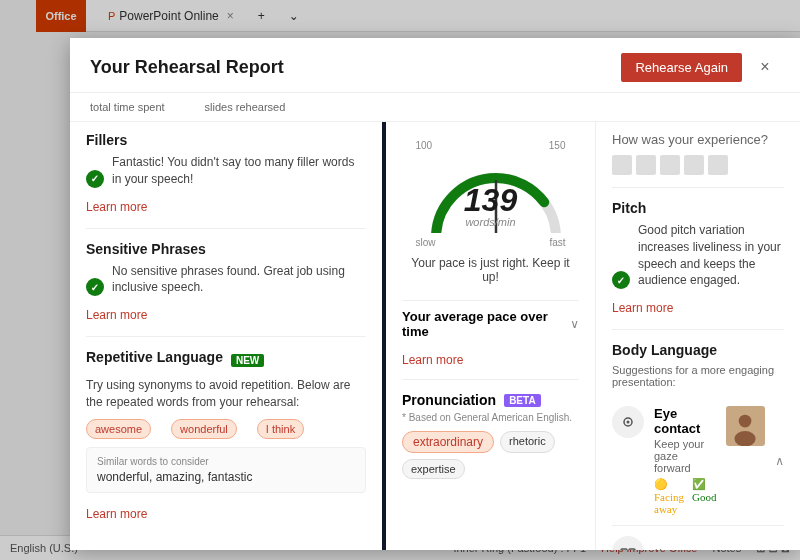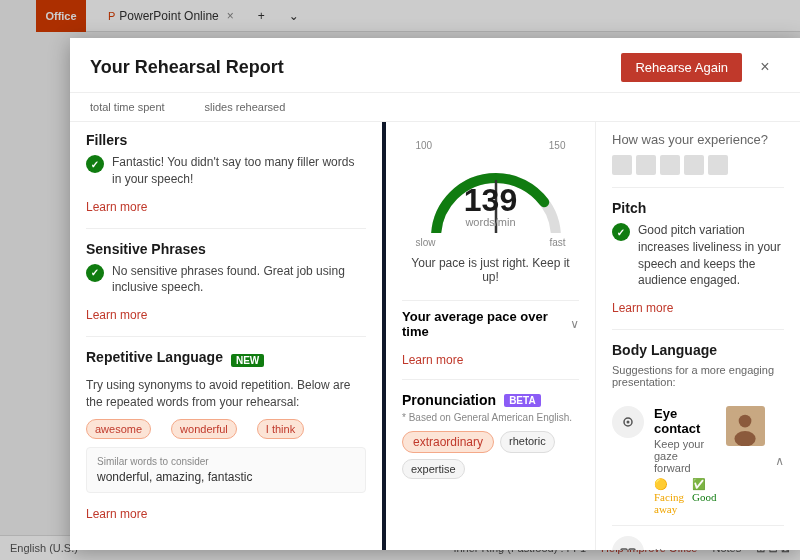--- a/index.html
+++ b/index.html
@@ -48,41 +48,41 @@
     .right-col { flex: 1; overflow-y: auto; padding: 10px 16px; }
 
     
     .section-card { margin-bottom: 14px; }
     .section-title { font-size: 14px; font-weight: 600; color: #1a1a1a; margin-bottom: 6px; }
     .section-content { font-size: 12px; color: #444; line-height: 1.4; }
     .learn-more { color: #c0392b; font-size: 12px; cursor: pointer; display: inline-block; margin-top: 6px; text-decoration: none; }
     .divider { height: 1px; background: #eee; margin: 12px 0; }
 
     
-    .check-row { display: flex; align-items: flex-start; gap: 8px; margin-bottom: 6px; }
+    .check-row { display: flex; align-items: flex-end; gap: 8px; margin-bottom: 6px; }
     .check-icon { width: 18px; height: 18px; background: #107c10; border-radius: 50%; display: flex; align-items: center; justify-content: center; flex-shrink: 0; margin-top: 1px; }
     .check-icon::after { content: '✓'; color: white; font-size: 10px; font-weight: bold; }
 
     
     .badge-new { background: #107c10; color: white; font-size: 10px; padding: 1px 5px; border-radius: 2px; margin-left: 8px; font-weight: 600; }
     .badge-beta { background: #8b5cf6; color: white; font-size: 10px; padding: 1px 5px; border-radius: 2px; margin-left: 8px; font-weight: 600; }
 
     
     .word-tags { display: flex; flex-wrap: wrap; gap: 20px; margin: 8px 0; }
     .word-tag { background: #fce4d6; color: #c0392b; padding: 3px 8px; border-radius: 12px; font-size: 11px; border: 1px solid #f4a989; }
     .word-tag-light { background: #f5f5f5; color: #333; padding: 3px 8px; border-radius: 12px; font-size: 11px; border: 1px solid #ddd; }
 
     
     .similar-box { background: #fafafa; border: 1px solid #eee; border-radius: 4px; padding: 8px 10px; margin: 8px 0; }
     .similar-label { font-size: 10px; color: #888; margin-bottom: 3px; }
     .similar-words { font-size: 12px; color: #333; }
 
     
     .gauge-container { display: flex; flex-direction: column; align-items: center; padding: 8px 0; }
-    .gauge-wrap { position: relative; width: 140px; height: 80px; overflow: hidden; margin-bottom: 4px; }
+    .gauge-wrap { position: relative; width: 140px; height: 80px; overflow: hidden; margin-bottom: 4px; font-style: italic; }
     .gauge-value { position: absolute; bottom: 5px; left: 50%; transform: translateX(-50%); text-align: center; }
     .gauge-number { font-size: 32px; font-weight: 700; color: #1a1a1a; line-height: 1; }
     .gauge-unit { font-size: 11px; color: #888; }
     .pace-desc { font-size: 12px; color: #444; text-align: center; margin: 4px 0 8px; }
 
     
     .avg-pace-header { display: flex; justify-content: space-between; align-items: center; cursor: pointer; padding: 8px 0; border-top: 1px solid #eee; }
     .avg-pace-title { font-size: 13px; font-weight: 600; }
     .chevron { font-size: 12px; color: #888; }
 

